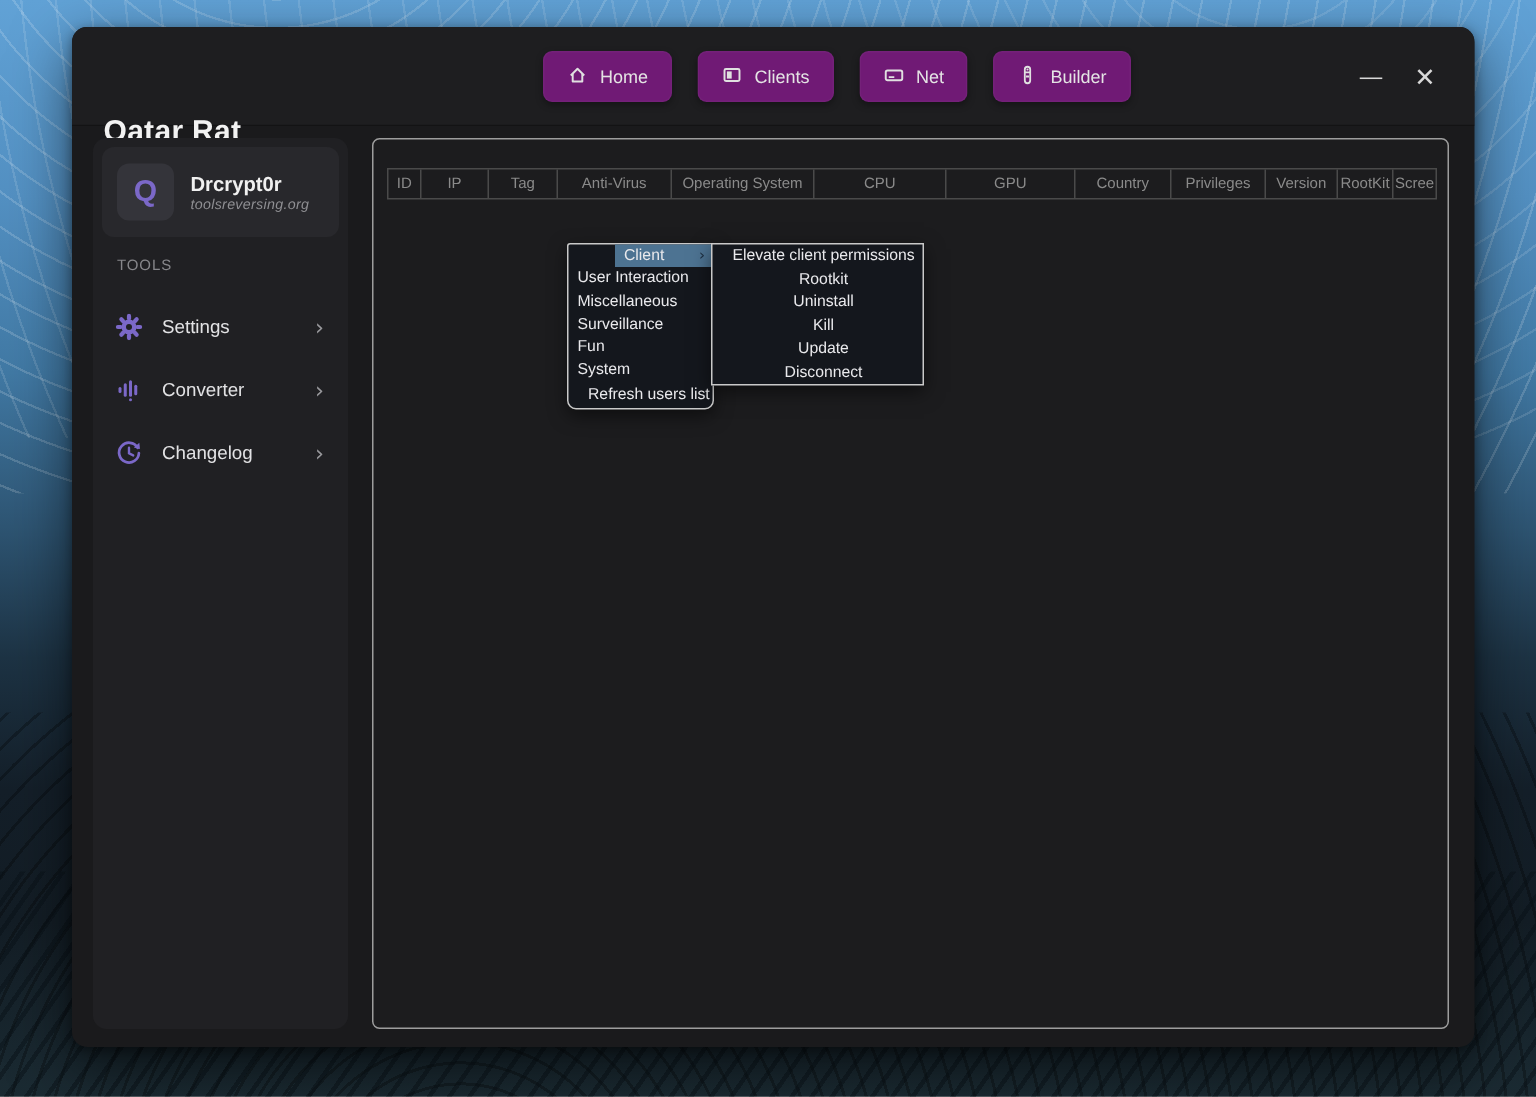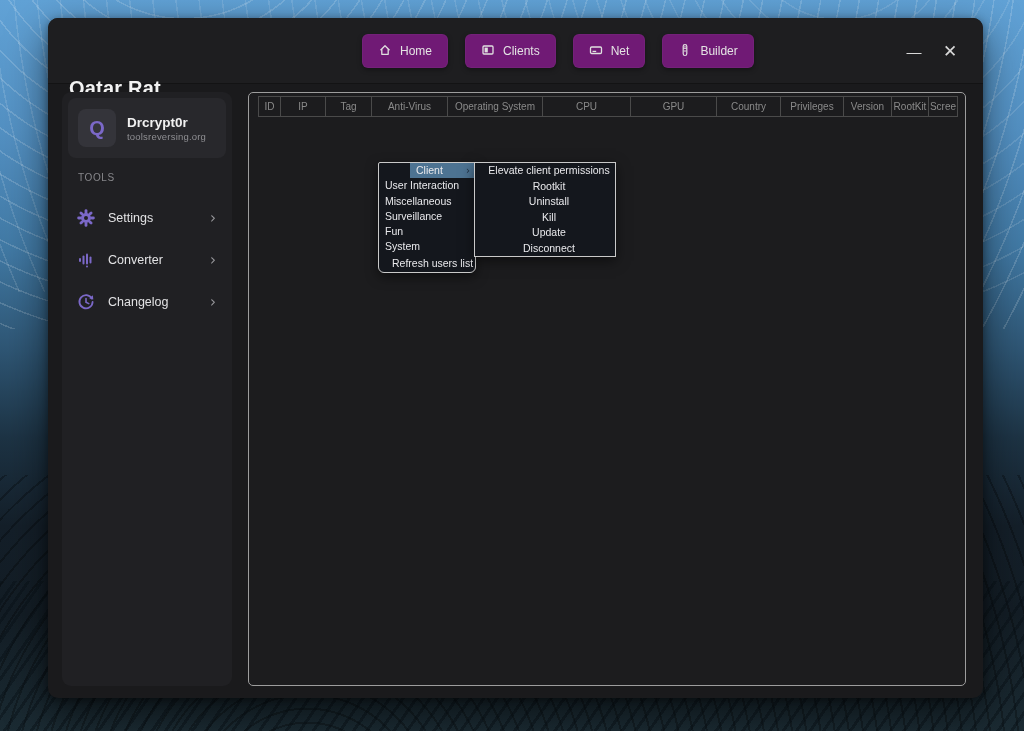--- a/index.html
+++ b/index.html
@@ -31,35 +31,35 @@
   .win-btn.close { font-size:17px; }
 
   
   .sidebar { position:absolute; left:14px; top:74px; width:170px; height:594px;
     background:#202023; border-radius:9px; }
   .profile-card { position:absolute; left:6px; top:6px; width:158px; height:60px; background:#28282c;
     border-radius:8px; display:flex; align-items:center; padding:0 10px; gap:11px; cursor:pointer; }
   .avatar { width:38px; height:38px; border-radius:8px; background:#34343a; display:flex;
     align-items:center; justify-content:center; color:#7b68c8; font-size:20px; font-weight:bold; flex-shrink:0; }
   .profile-name { font-size:13.5px; font-weight:bold; color:#f0f0f0; line-height:17px; }
-  .profile-sub { font-size:9.5px; color:#8f8f93; letter-spacing:0.2px; }
+  .profile-sub { font-size:9.5px; color:#8f8f93; letter-spacing:0.2px;font-style:italic; }
   .section-label { position:absolute; left:16px; top:80px; font-size:10px; color:#87878b; letter-spacing:0.6px; }
   .side-item { position:absolute; left:6px; width:158px; height:30px; display:flex; align-items:center;
     padding:0 10px 0 9px; gap:13px; cursor:pointer; border-radius:6px; }
   .side-item .lbl { font-size:12.5px; color:#e2e2e4; flex:1; }
   .side-item .icon { width:18px; height:18px; display:flex; align-items:center; justify-content:center; }
   .chevron { color:#98989c; font-size:15px; line-height:1; font-family:"DejaVu Sans", sans-serif; }
   .side-footer { position:absolute; left:6px; top:549px; width:158px; height:41px; background:#242428;
     border-radius:8px; display:flex; align-items:center; justify-content:center;
     font-size:11px; color:#ababaf; cursor:pointer; }
 
   
   .panel { position:absolute; left:200px; top:74px; width:718px; height:594px;
     border:1px solid #9d9d9d; border-radius:5px; background:#1c1c1e; }
-  .thead { position:absolute; left:9px; top:3px; width:700px; height:21px; display:flex;
+  .thead { position:absolute; left:9px; top:19px; width:700px; height:21px; display:flex;
     border:1px solid #4a4a4a; }
   .th { height:100%; font-size:10px; color:#8a8a8a; display:flex; align-items:center;
     justify-content:center; border-right:1px solid #4a4a4a; overflow:hidden; white-space:nowrap; cursor:pointer; }
   .th:last-child { border-right:none; flex:1; }
   .c0{width:22px}.c1{width:45px}.c2{width:46px}.c3{width:76px}.c4{width:95px}.c5{width:88px}
   .c6{width:86px}.c7{width:64px}.c8{width:63px}.c9{width:48px}.c10{width:37px}
 
   
   .ctx-menu { position:absolute; left:378px; top:162px; width:98px; background:#14171d;
     border:1px solid #c9c9c9; border-radius:2px 2px 6px 6px; z-index:30;

